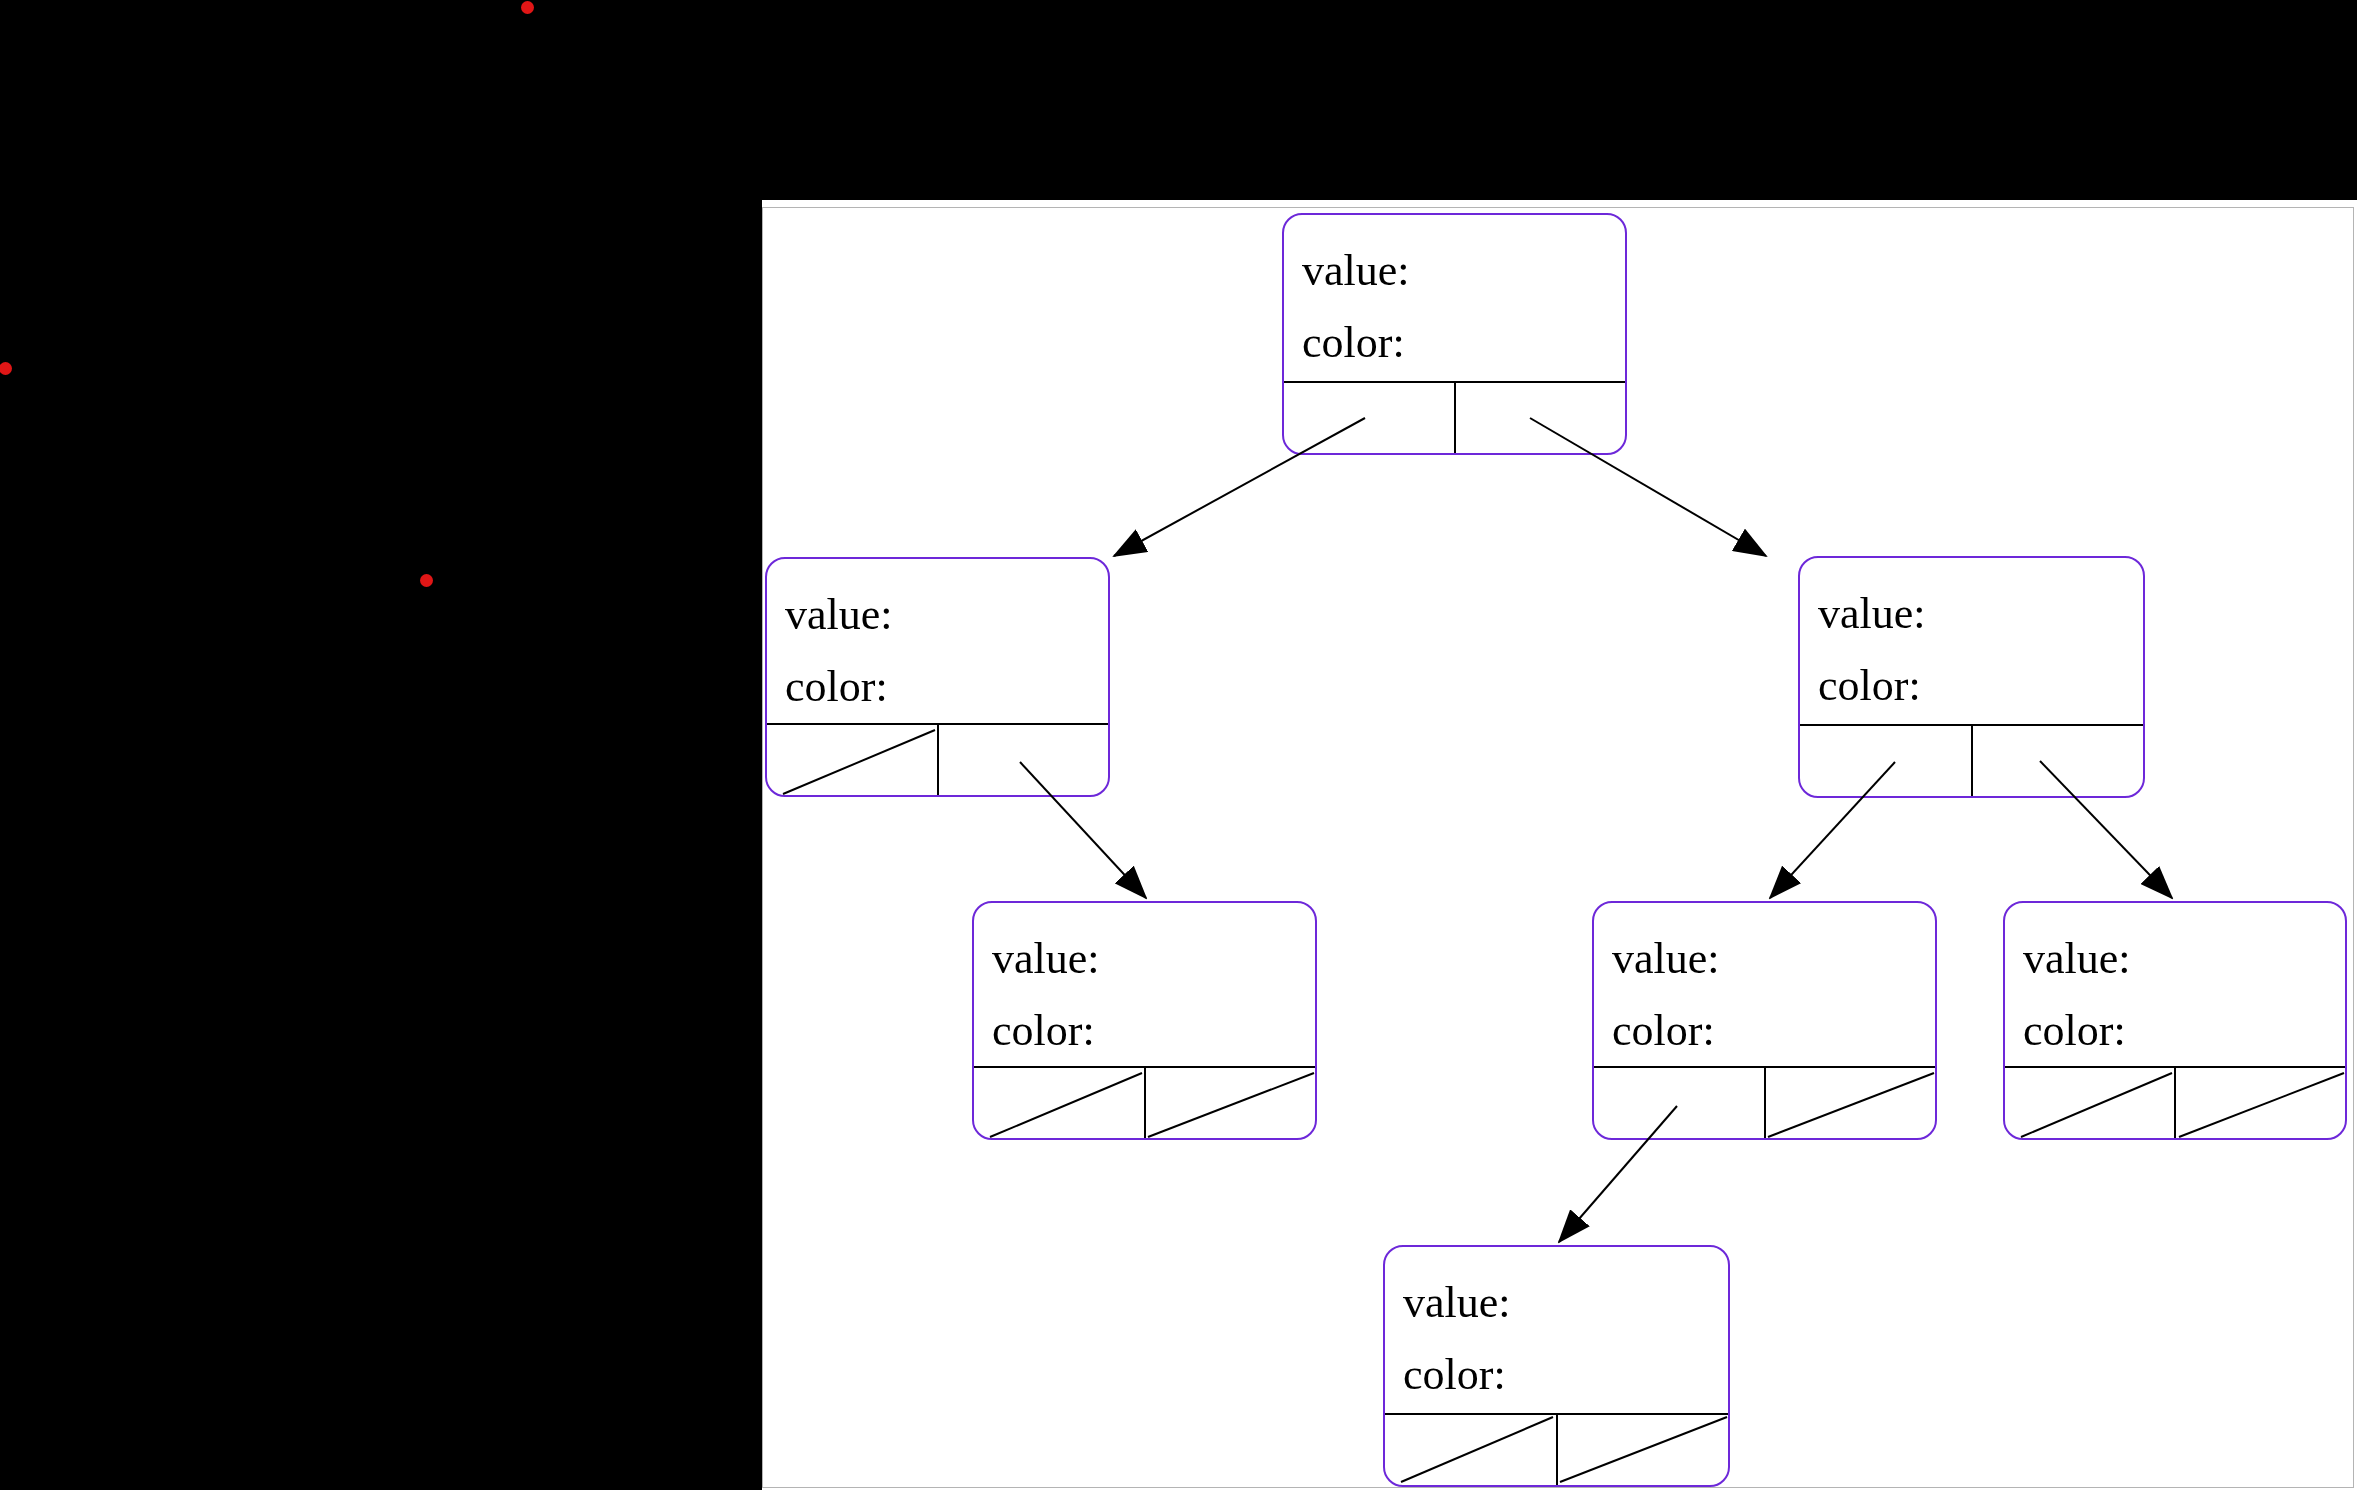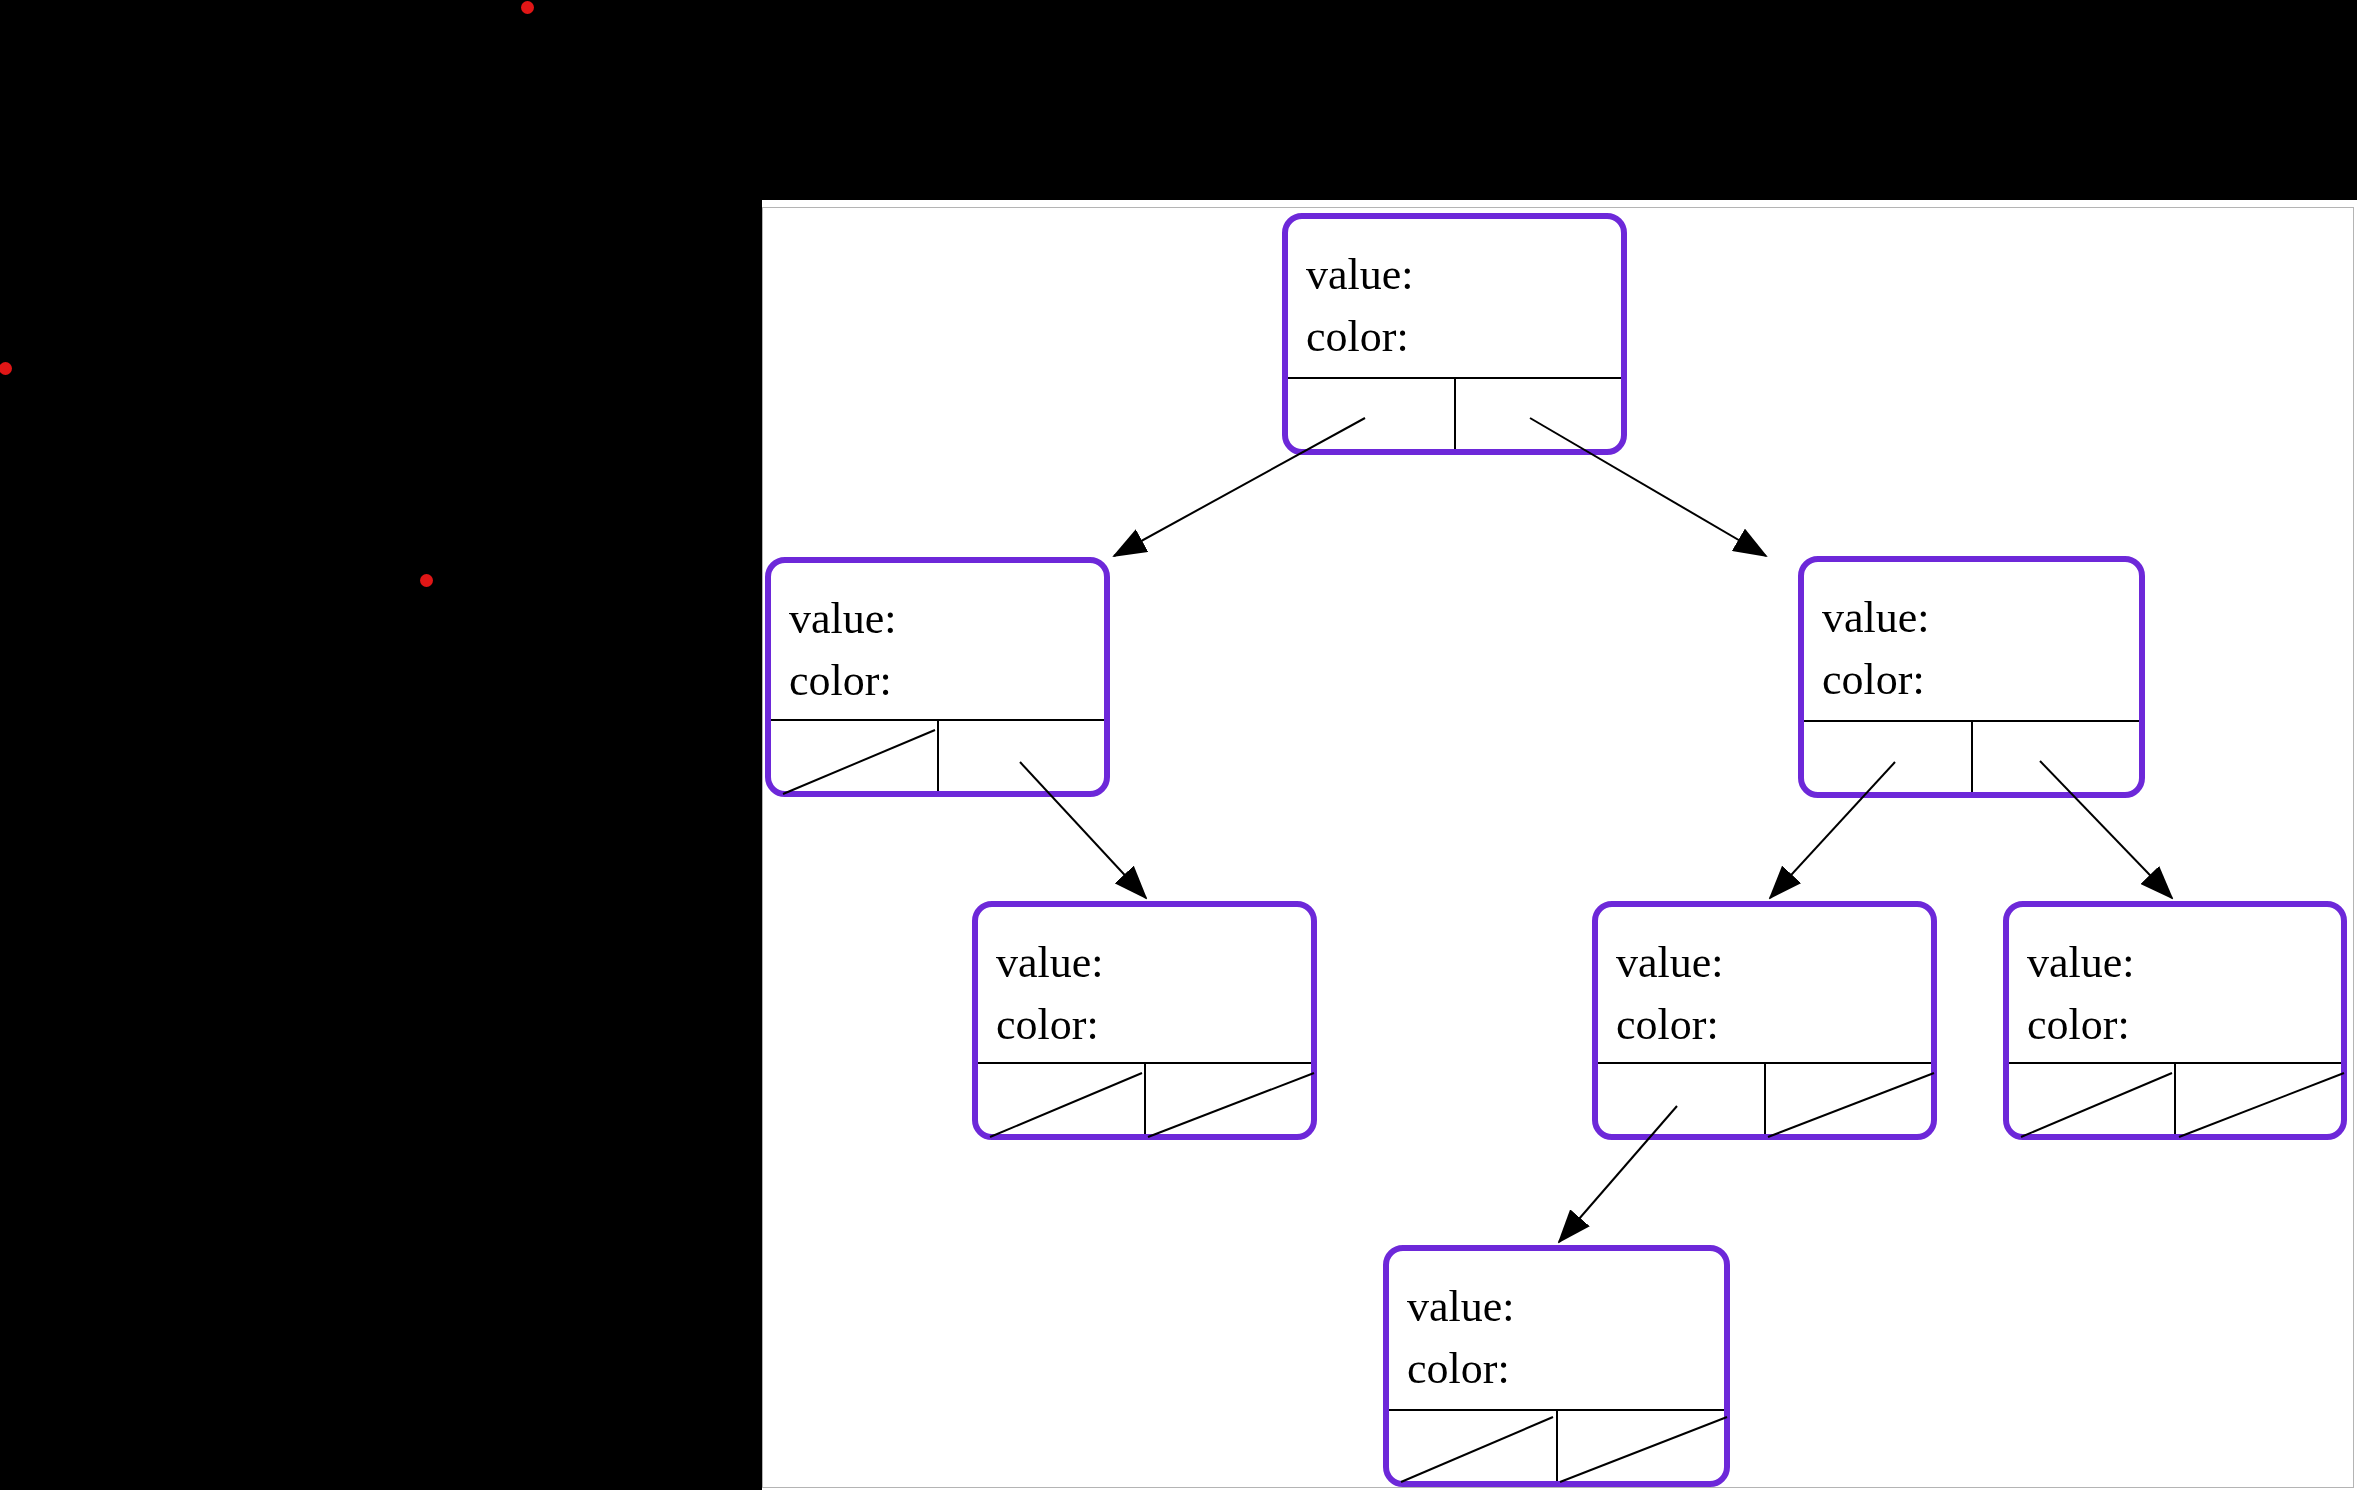--- a/index.html
+++ b/index.html
@@ -29,34 +29,34 @@
     right: 3px;
     bottom: 2px;
     border: 1px solid #b4b4b4;
   }
 
   
   .node {
     position: absolute;
     box-sizing: border-box;
     background: #ffffff;
-    border: 6px solid #6d28d9;
+    border: 2px solid #6d28d9;
     border-radius: 20px;
     overflow: hidden;
   }
   .node .fieldline {
     position: absolute;
     left: 18px;
     font-size: 44px;
     line-height: 44px;
     color: #000000;
     white-space: nowrap;
   }
   .node .l1 { top: 34px; }
-  .node .l2 { top: 96px; }
+  .node .l2 { top: 106px; }
   .ptr-row {
     position: absolute;
     left: 0; right: 0; bottom: 0;
     height: 70px;
     border-top: 2px solid #000000;
     display: flex;
   }
   .ptr-cell { flex: 1 1 50%; }
   .ptr-cell.left { border-right: 2px solid #000000; }
 

